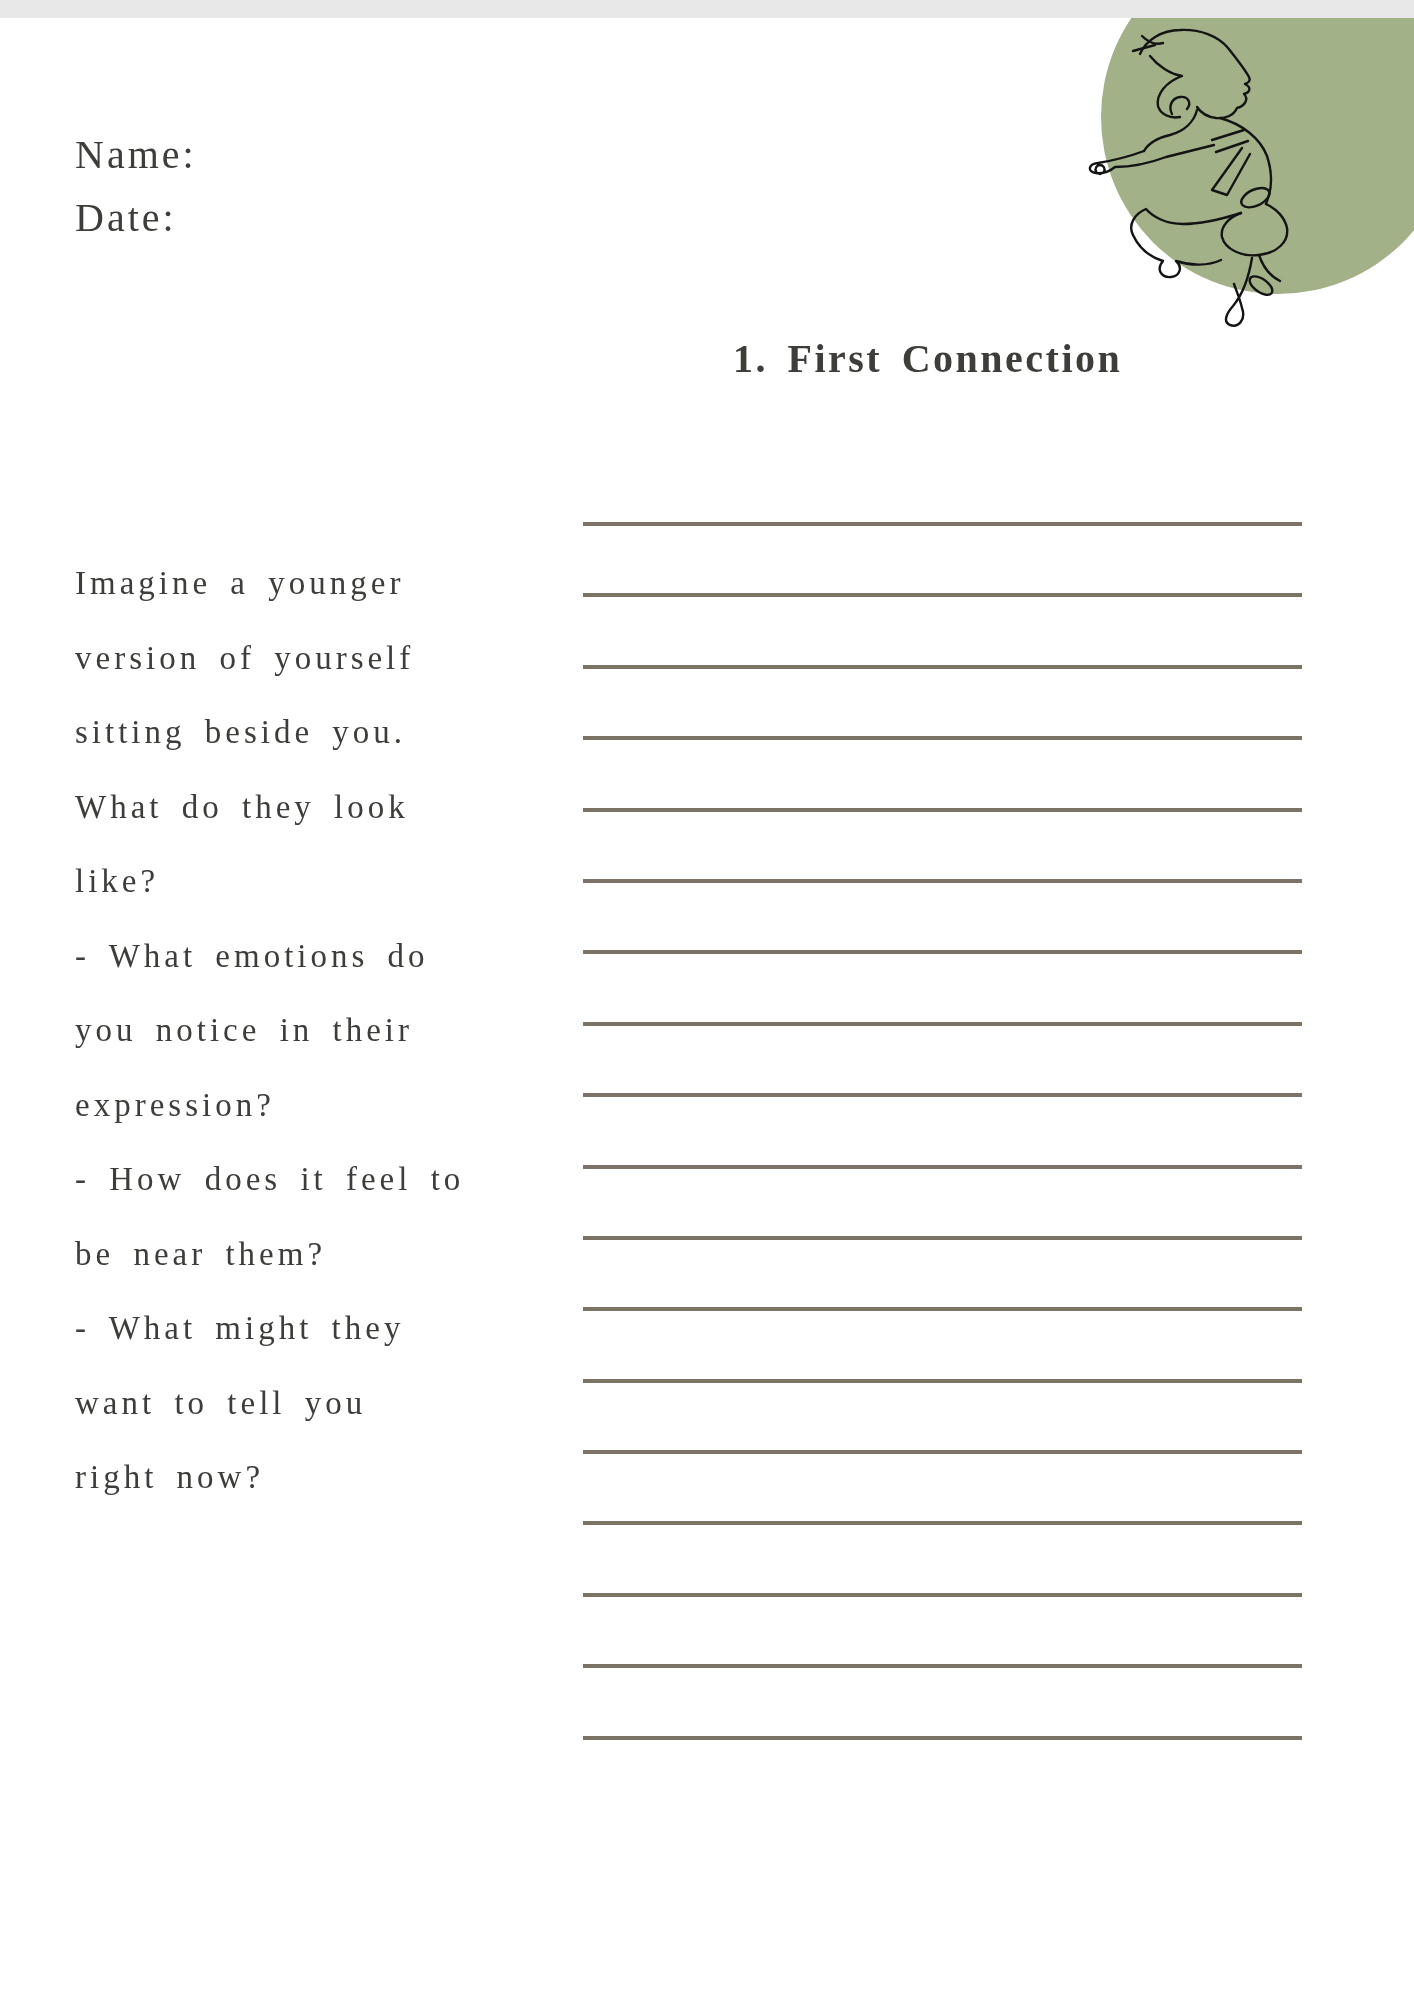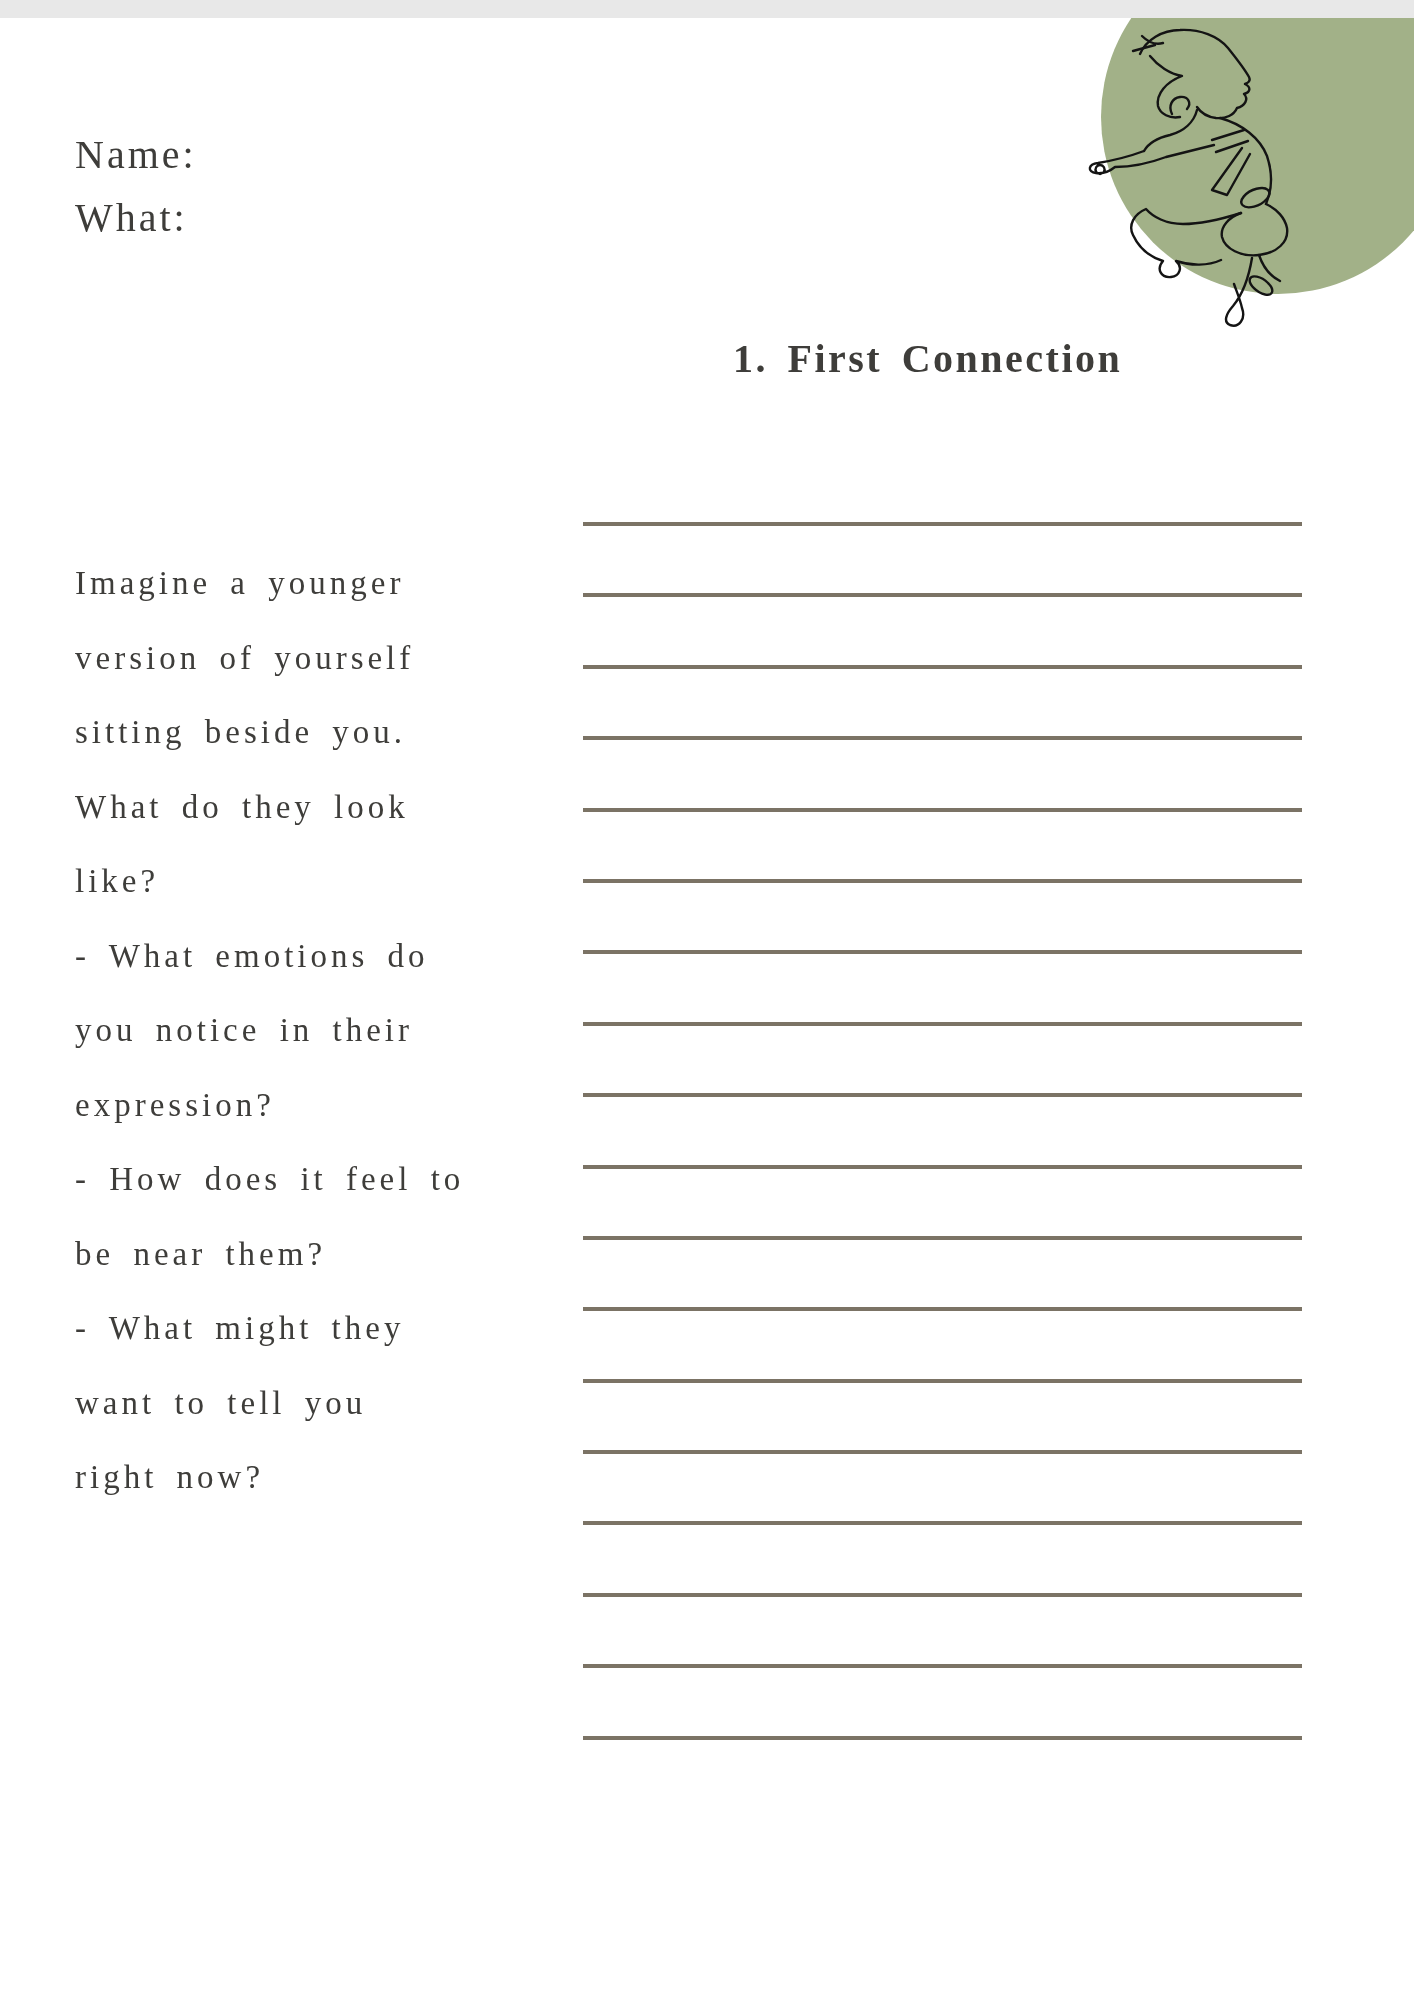--- a/index.html
+++ b/index.html
@@ -107,21 +107,21 @@
       <path d="M 1266 186 C 1277 191, 1285 200, 1287 210 C 1289 224, 1277 235, 1259 237 C 1241 239, 1225 231, 1222 219 C 1220 209, 1229 199, 1241 195 M 1268 172 a 15 8 -25 1 0 0.1 0.1"></path>
 
       <path d="M 1241 195 C 1222 201, 1200 206, 1183 206 C 1166 206, 1153 199, 1146 191 C 1134 196, 1128 207, 1133 217 C 1139 230, 1150 239, 1163 243 C 1156 251, 1161 260, 1171 259 C 1180 258, 1183 249, 1176 243 C 1191 248, 1208 248, 1221 242"></path>
 
       <path d="M 1259 237 C 1263 249, 1270 258, 1280 263 M 1268 265 a 13 6.5 35 1 0 0.1 0.1 M 1252 240 C 1249 258, 1243 276, 1233 288 C 1226 296, 1223 304, 1230 307 C 1239 310, 1246 301, 1242 290 C 1240 281, 1236 272, 1234 266"></path>
     </g>
   </svg>
 
   <div class="name-date">
     <div>Name:</div>
-    <div>What:</div>
+    <div>Date:</div>
   </div>
 
   <div class="page-title">1. First Connection</div>
 
   <div class="prompt">Imagine a younger
 version of yourself
 sitting beside you.
 What do they look
 like?
 - What emotions do

